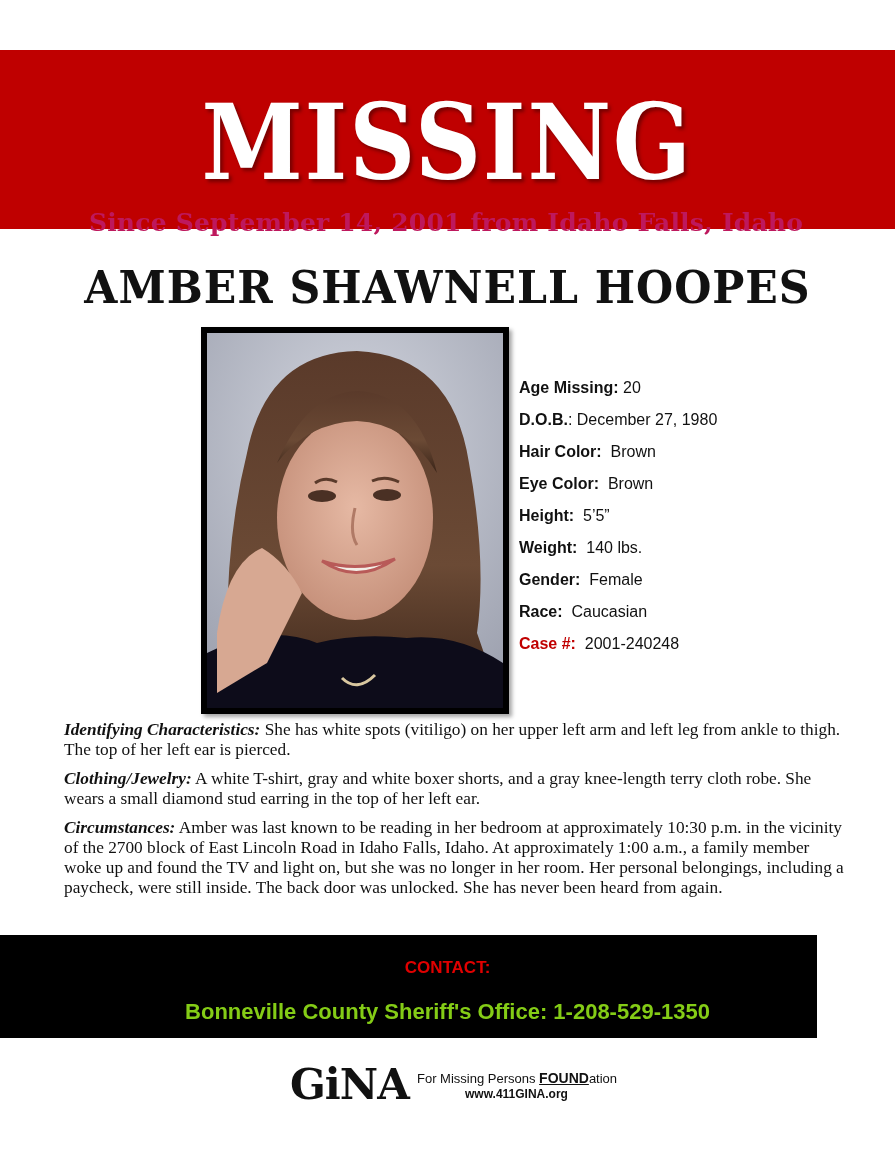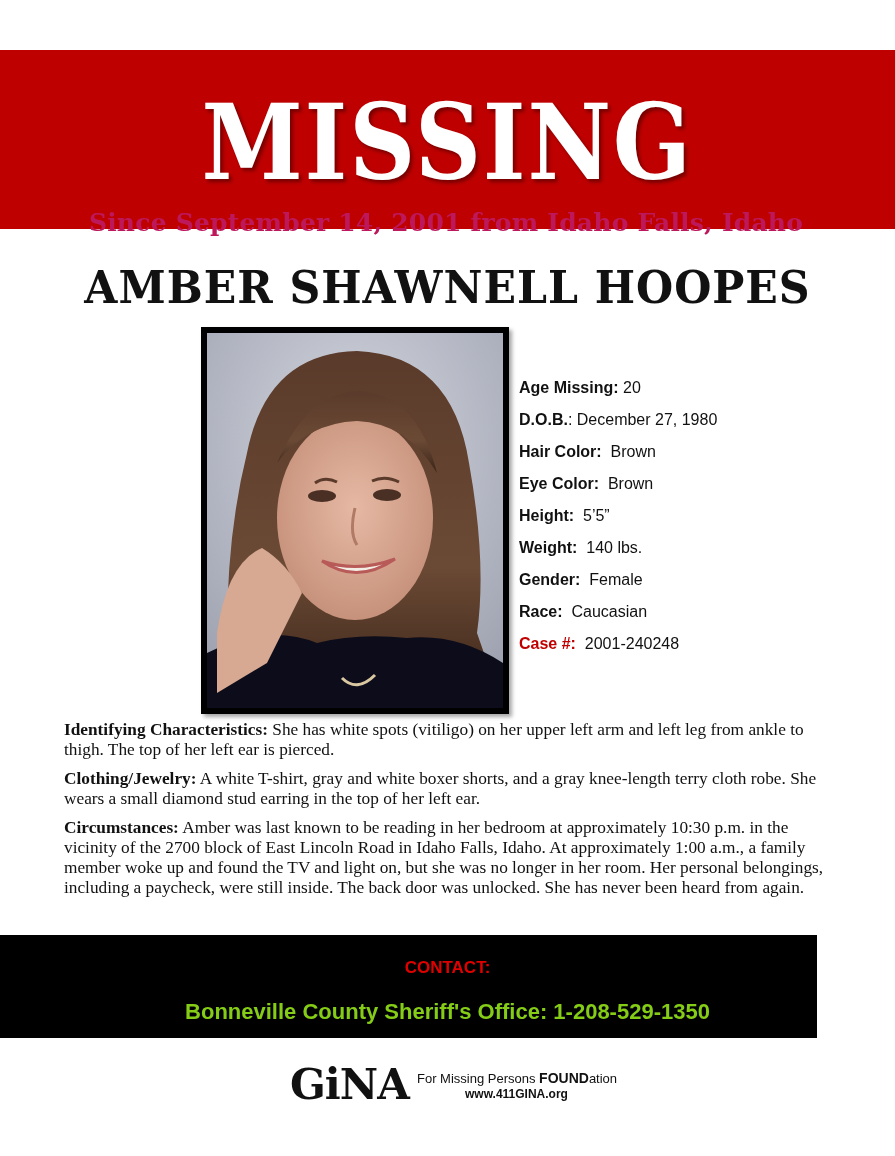--- a/index.html
+++ b/index.html
@@ -44,33 +44,33 @@
     }
     .photo svg { width: 100%; height: 100%; display: block; }
 
     .facts { position: absolute; left: 519px; top: 377px; width: 340px; }
     .fact { font-size: 16px; color: #111; height: 32px; line-height: 22px; white-space: pre; }
     .fact .lbl { font-weight: bold; }
     .fact .lbl.red { color: #c00000; }
 
     .details { position: absolute; left: 64px; top: 720px; width: 780px; font-family: "Liberation Serif", serif; font-size: 17.3px; color: #111; line-height: 20px; }
     .para { margin: 0 0 9px 0; }
-    .para .lbl { font-weight: bold; }
+    .para .lbl { font-weight: bold; font-style: italic; }
 
     .contact {
       position: absolute; left: 0; top: 935px; width: 817px; height: 103px; background: #000;
       text-align: center;
     }
     .contact-label { position: absolute; left: 0; top: 23px; width: 895px; color: #e00000; font-weight: bold; font-size: 17px; }
     .contact-line { position: absolute; left: 0; top: 64px; width: 895px; color: #84cc16; font-weight: bold; font-size: 22px; }
 
     .footer { position: absolute; left: 290px; top: 1062px; width: 360px; height: 46px; }
     .logo { position: absolute; left: 0; top: 0; font-family: "DejaVu Serif", serif; font-weight: bold; font-size: 42px; color: #111; letter-spacing: -1px; line-height: 46px; }
     .tagline { position: absolute; left: 127px; top: 8px; font-size: 13px; color: #111; white-space: nowrap; }
-    .tagline b { font-weight: bold; font-size: 14px; }
+    .tagline b { font-weight: bold; font-size: 14px; text-decoration: underline; }
     .url { position: absolute; left: 175px; top: 25px; font-size: 12px; font-weight: bold; color: #111; }
   </style>
 </head>
 <body>
 
 <div class="banner">
   <div class="banner-title">MISSING</div>
 </div>
 
 <div class="since">Since September 14, 2001 from Idaho Falls, Idaho</div>

